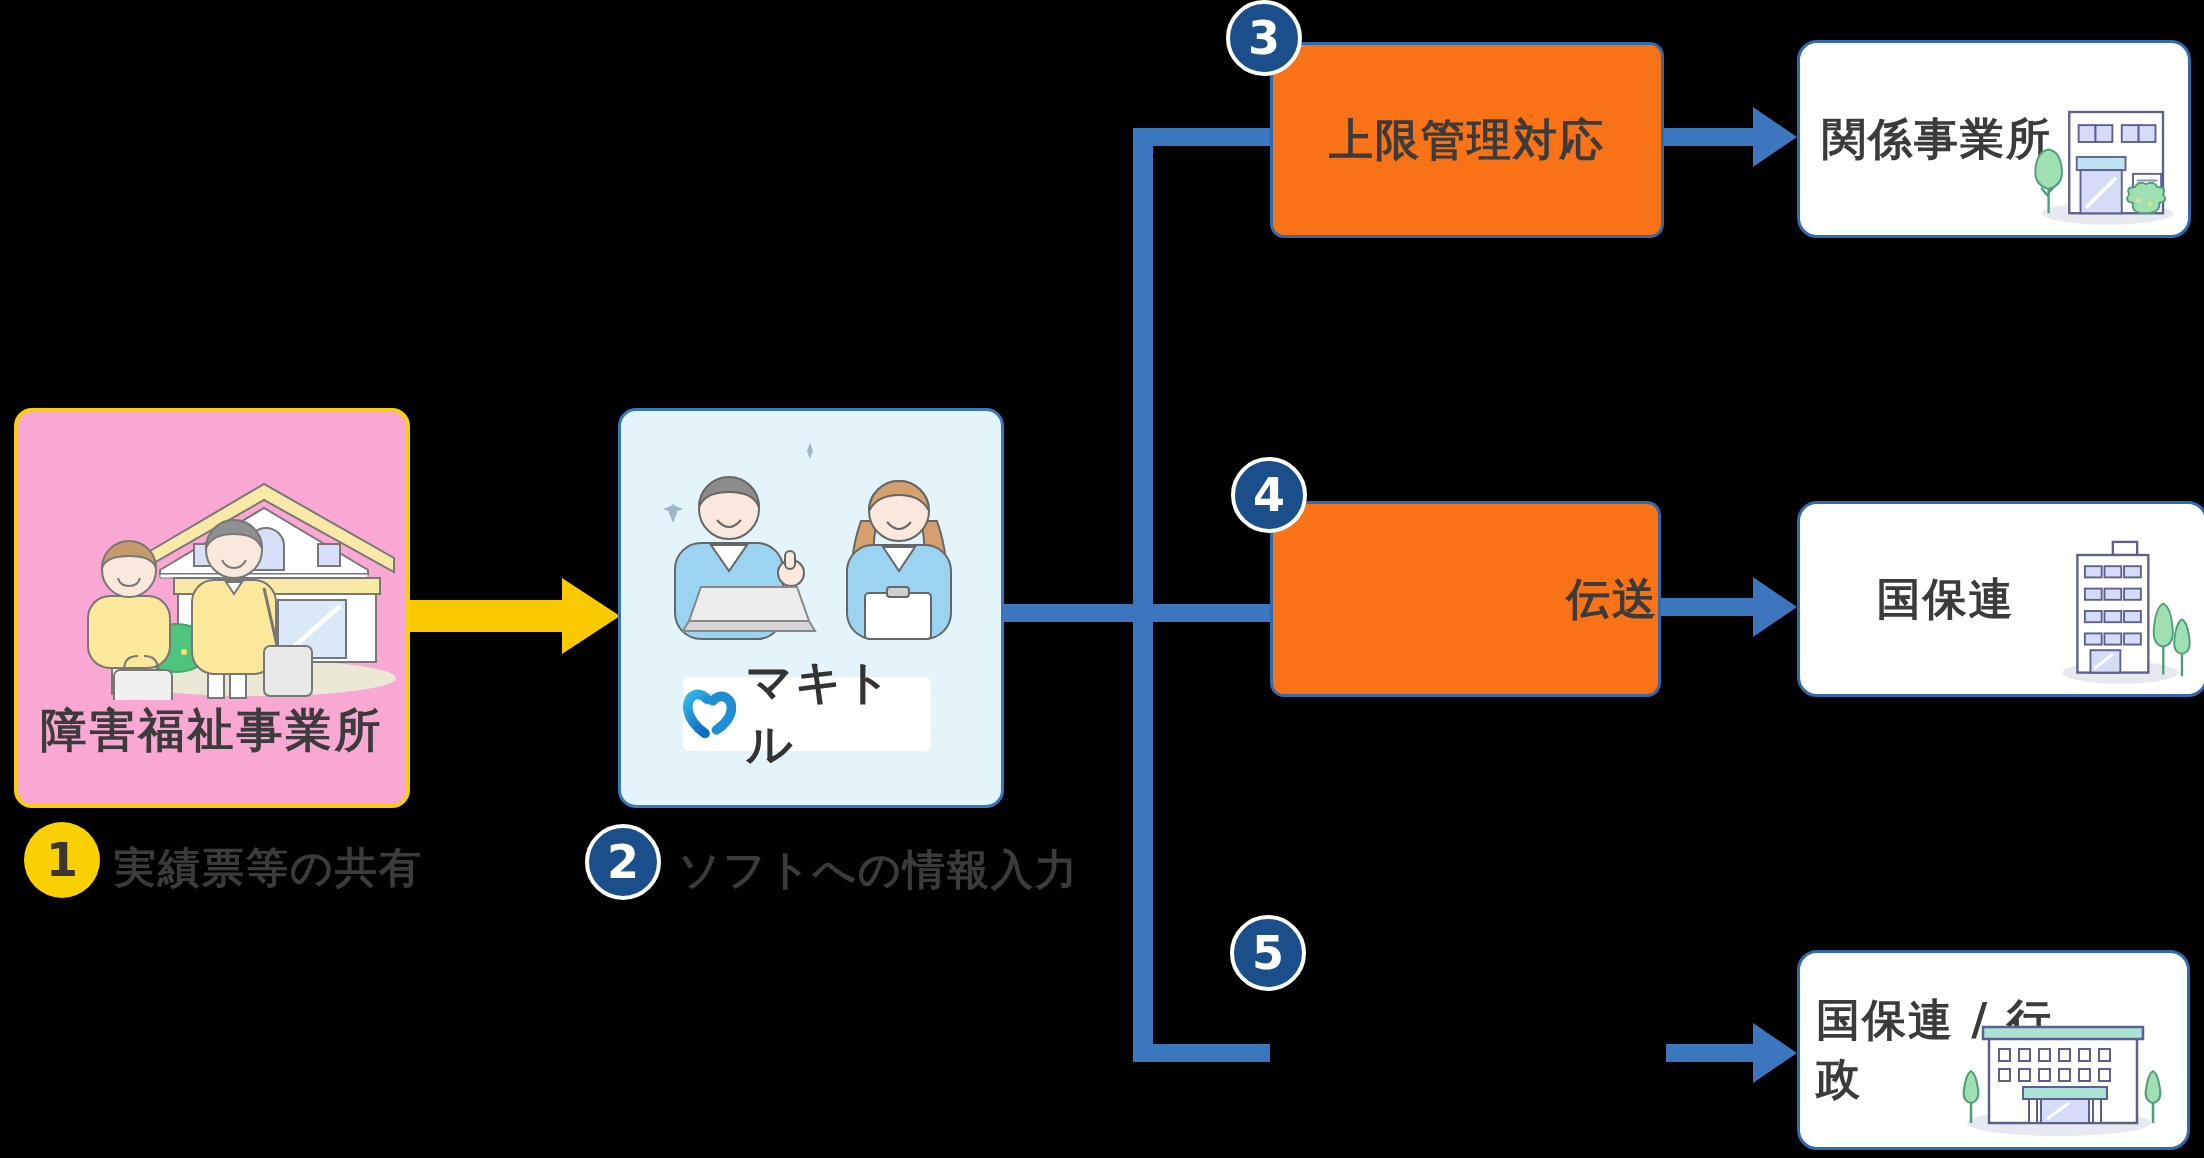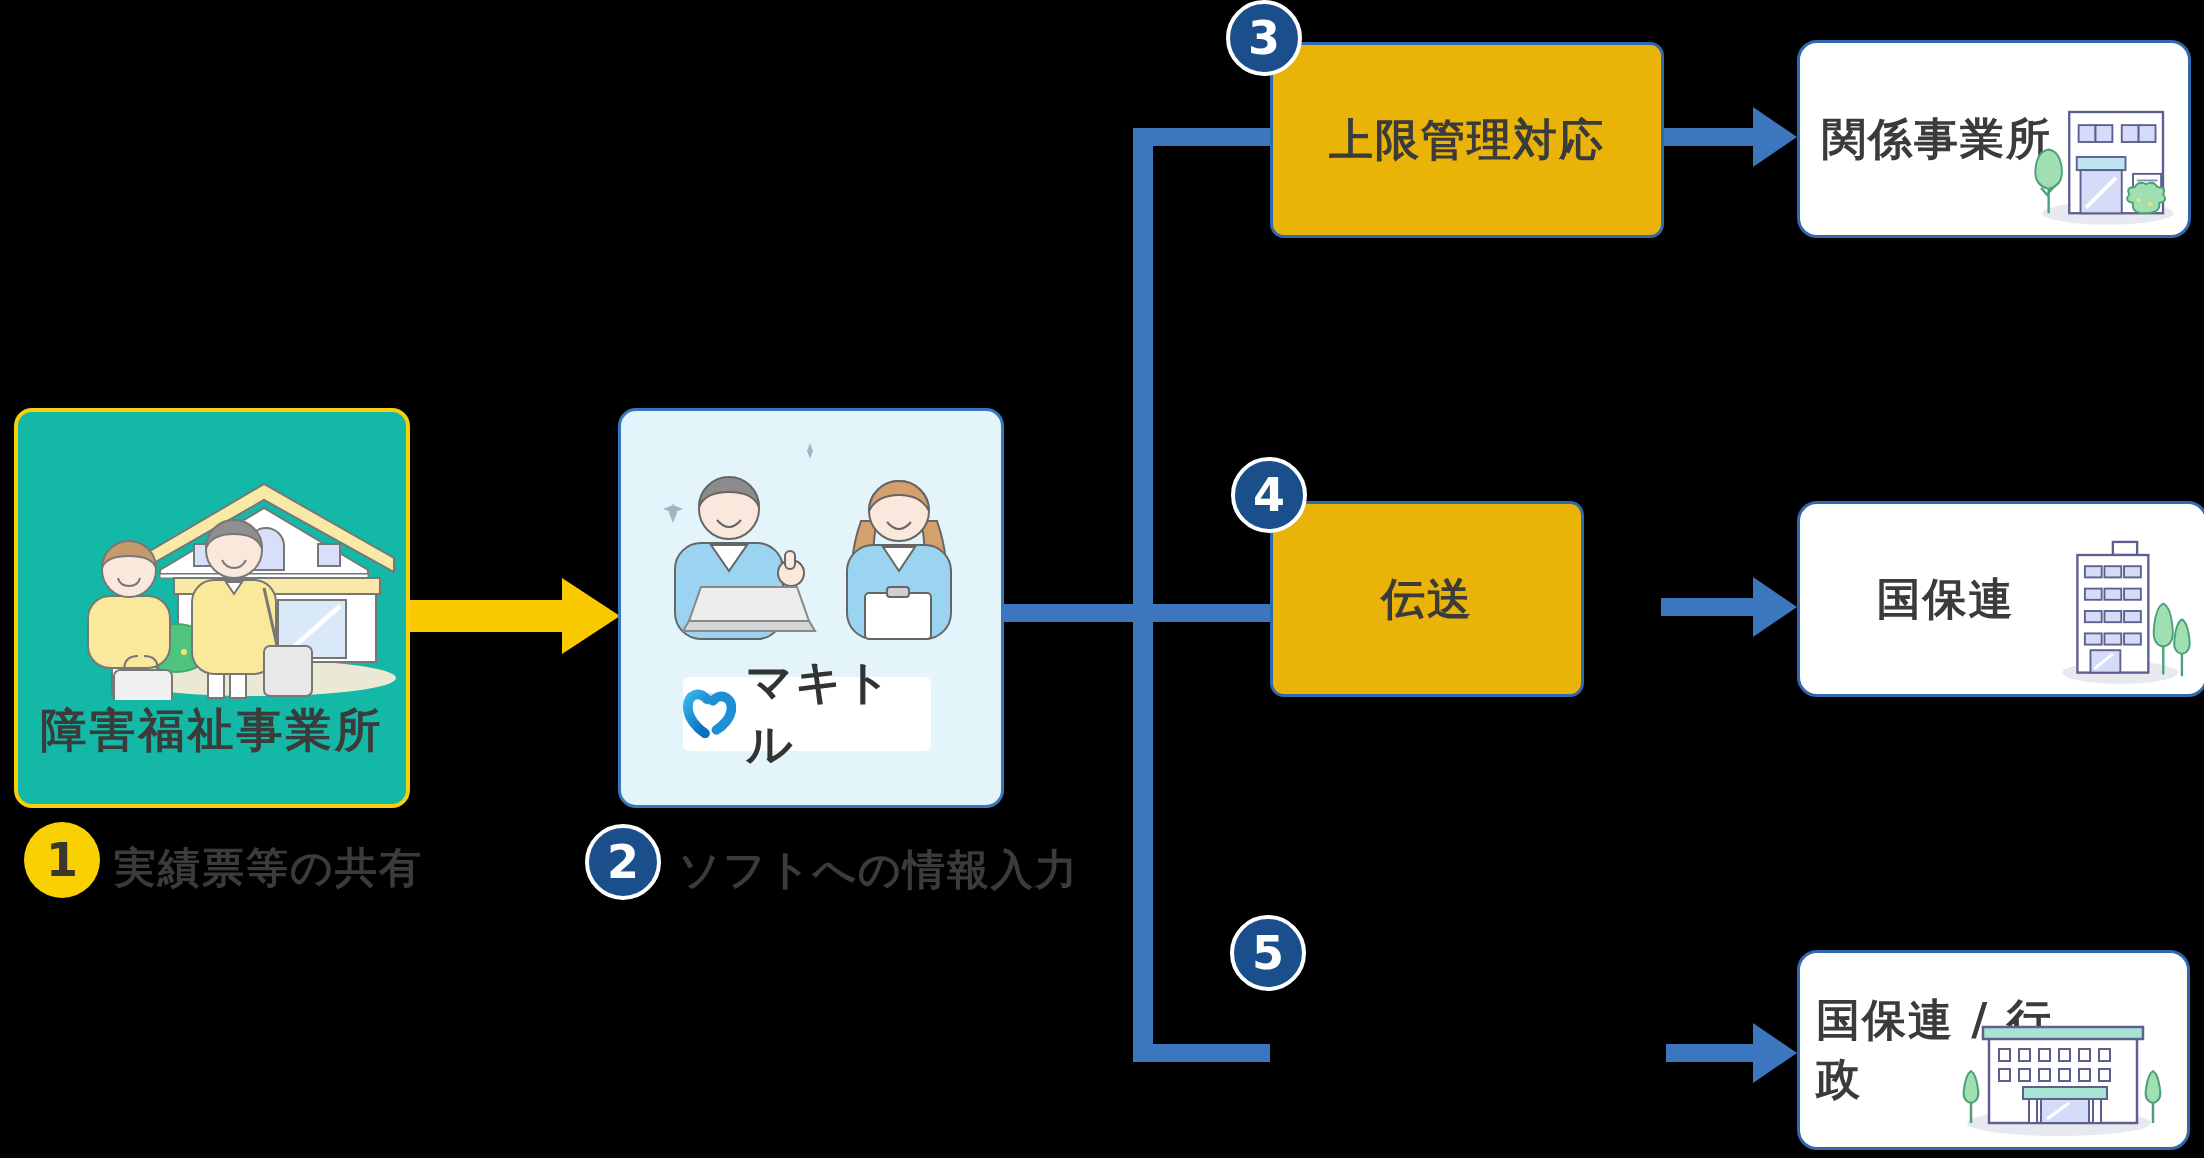--- a/index.html
+++ b/index.html
@@ -1,25 +1,25 @@
 <!DOCTYPE html>
 <html><head>
 <meta charset="utf-8">
 <style>
   html,body{margin:0;padding:0;background:#000;}
   *{box-sizing:border-box;}
   body{font-family:"DejaVu Sans","Liberation Sans",sans-serif;}
   #stage{position:relative;width:2204px;height:1158px;background:#000;overflow:hidden;}
 
   .card{position:absolute;border-radius:18px;}
-  .card-source{left:14px;top:408px;width:396px;height:400px;background:#14b8a6;border:4px solid #F7CF0B;text-decoration:underline;}
+  .card-source{left:14px;top:408px;width:396px;height:400px;background:#f9a8d4;border:4px solid #F7CF0B;text-decoration:underline;}
   .card-software{left:618px;top:408px;width:386px;height:400px;background:#E4F4FB;border:3px solid #3977BC;}
-  .card-step{background:#eab308;border:3px solid #2E6AAD;border-radius:14px;display:flex;align-items:center;justify-content:center;}
+  .card-step{background:#f97316;border:3px solid #2E6AAD;border-radius:14px;display:flex;align-items:center;justify-content:center;}
   .card-step3{left:1270px;top:42px;width:394px;height:196px;}
-  .card-step4{left:1270px;top:501px;width:314px;height:196px;}
+  .card-step4{left:1270px;top:501px;width:391px;height:196px;justify-content:flex-end;}
   .card-step5{left:1270px;top:944px;width:396px;height:200px;}
   .card-target{background:#FFFFFF;border:3px solid #2E6AAD;border-radius:20px;}
   .card-target3{left:1797px;top:40px;width:394px;height:198px;}
   .card-target4{left:1797px;top:501px;width:411px;height:196px;}
   .card-target5{left:1797px;top:950px;width:393px;height:200px;}
 
   .step-text{font-size:44px;font-weight:bold;color:#3B3B3B;letter-spacing:2px;}
   .card-step5 .step-text{font-size:42px;}
   .target-text{position:absolute;left:0;right:130px;top:0;bottom:0;display:flex;align-items:center;justify-content:center;font-size:44px;font-weight:bold;color:#3B3B3B;letter-spacing:2px;margin-left:16px;}
   .card-target5 .target-text{right:100px;}

